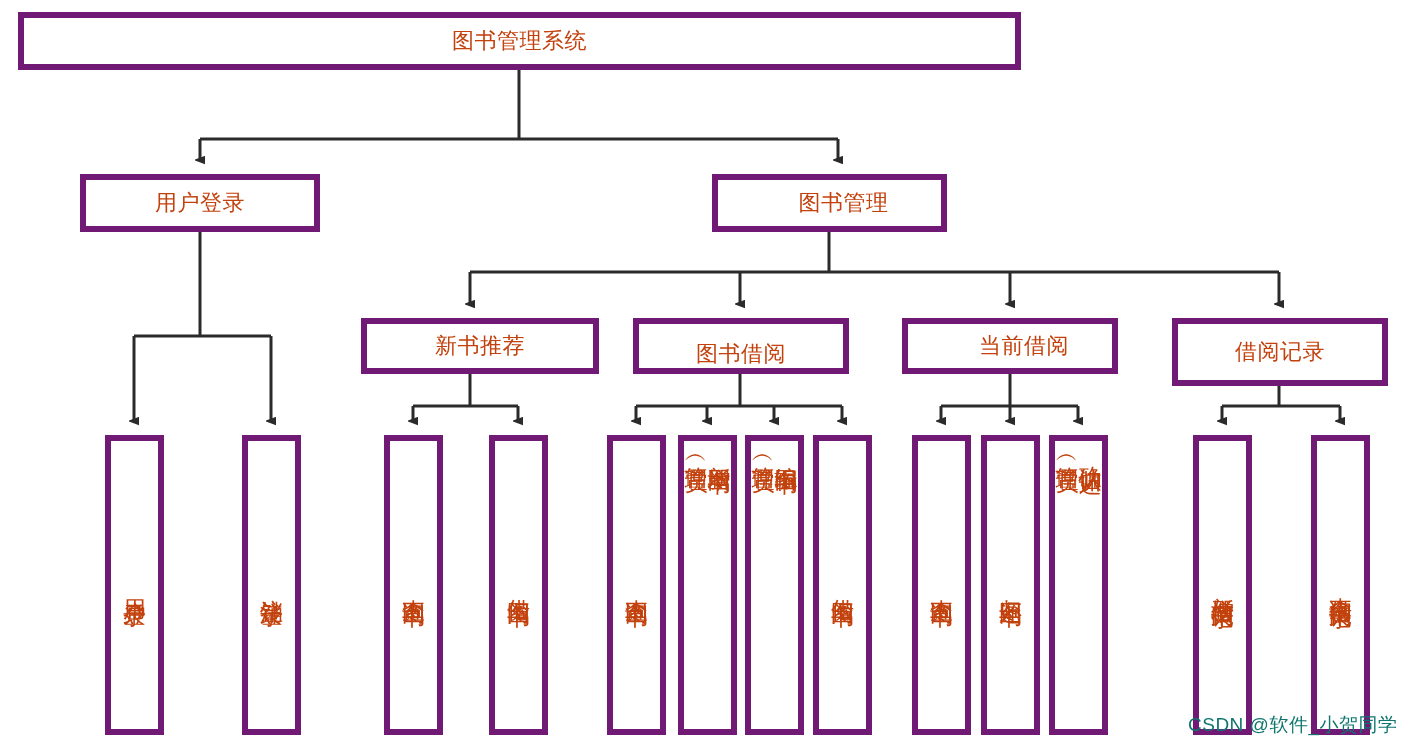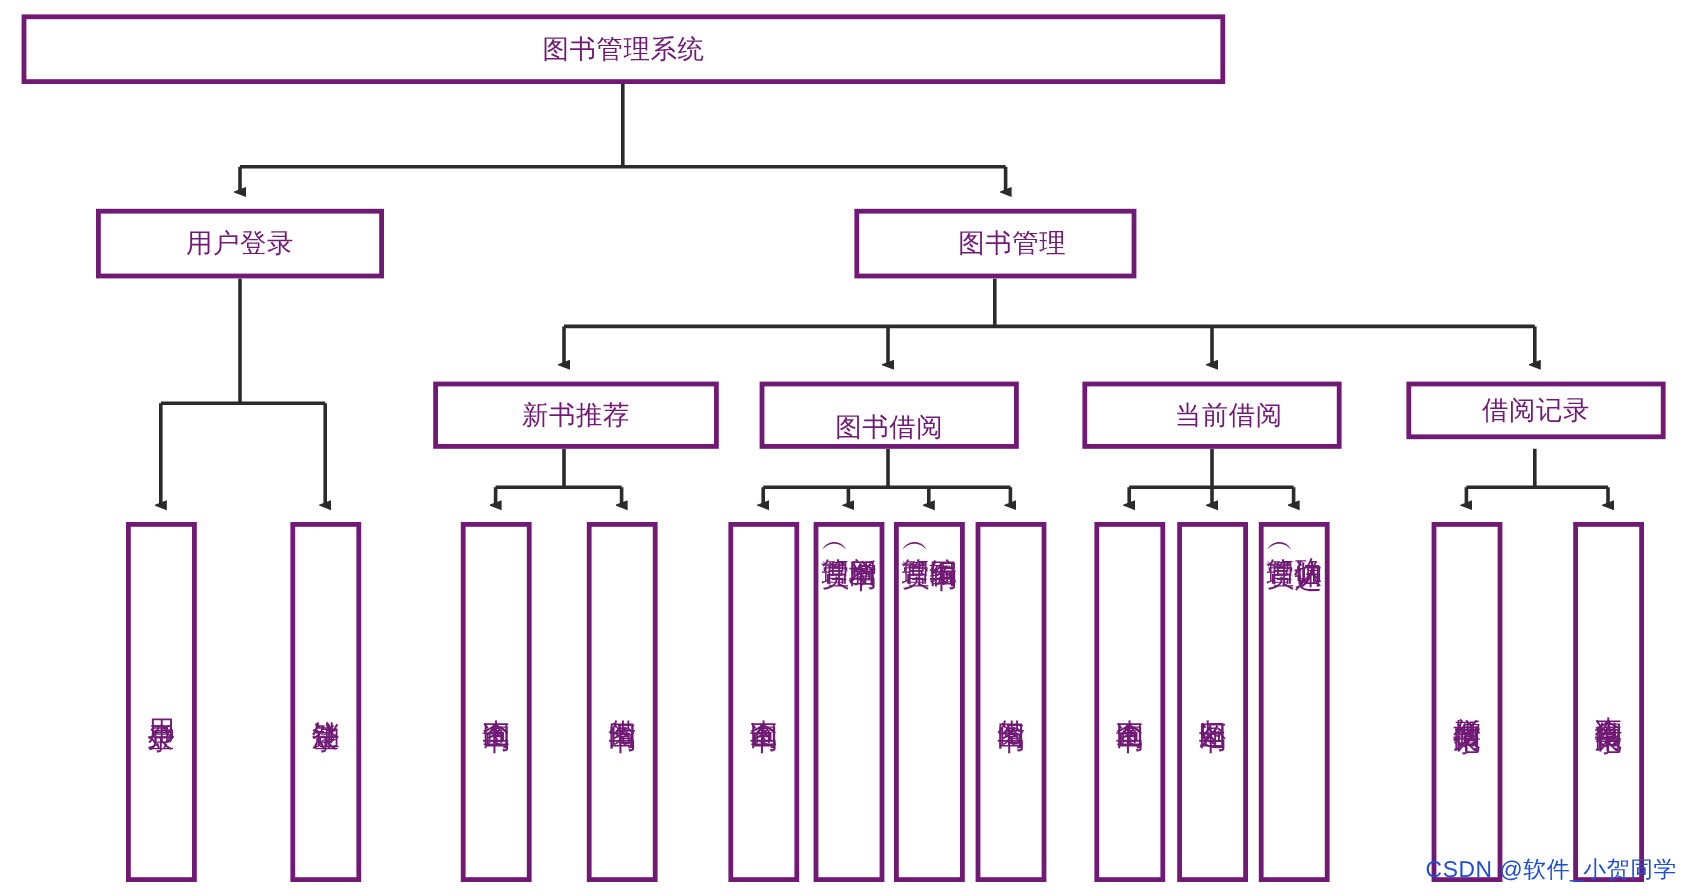--- a/index.html
+++ b/index.html
@@ -24,25 +24,25 @@
     left: 0;
     top: 0;
     width: 1405px;
     height: 747px;
     pointer-events: none;
   }
   .node {
     position: absolute;
     box-sizing: border-box;
     background: #ffffff;
-    border: 4px solid #701a75;
+    border: 6px solid #701a75;
     display: flex;
     align-items: center;
     justify-content: center;
-    color: #701a75;
+    color: #c2410c;
   }
   .node .node-label {
     display: block;
     text-align: center;
     line-height: 1.22;
     white-space: pre;
   }
   .node.horiz .node-label {
     font-size: 22px;
     letter-spacing: 0.5px;
@@ -61,21 +61,21 @@
   }
   .node.vert.centered {
     align-items: center;
     padding-top: 0;
   }
   .watermark {
     position: absolute;
     left: 1188px;
     top: 712px;
     font-size: 19px;
-    color: #1d4ed8;
+    color: #0f766e;
     white-space: nowrap;
     letter-spacing: 0.5px;
   }
 </style>
 </head>
 <body>
 
 <div id="diagram-root">
 
   <svg class="edges" viewBox="0 0 1405 747" xmlns="http://www.w3.org/2000/svg">
@@ -141,21 +141,21 @@
 
   <div class="node horiz" style="left:361px; top:318px; width:238px; height:56px;">
     <span class="node-label">新书推荐</span>
   </div>
   <div class="node horiz" style="left:633px; top:318px; width:216px; height:56px;align-items:flex-end;">
     <span class="node-label">图书借阅</span>
   </div>
   <div class="node horiz" style="left:902px; top:318px; width:216px; height:56px;padding-left:28px;">
     <span class="node-label">当前借阅</span>
   </div>
-  <div class="node horiz" style="left:1172px; top:318px; width:216px; height:48px;">
+  <div class="node horiz" style="left:1172px; top:318px; width:216px; height:68px;">
     <span class="node-label">借阅记录</span>
   </div>
 
   <div class="node vert centered" style="left:105px; top:435px; width:59px; height:300px;">
     <span class="node-label">用户登录</span>
   </div>
   <div class="node vert centered" style="left:242px; top:435px; width:59px; height:300px;">
     <span class="node-label">注销登录</span>
   </div>
 

